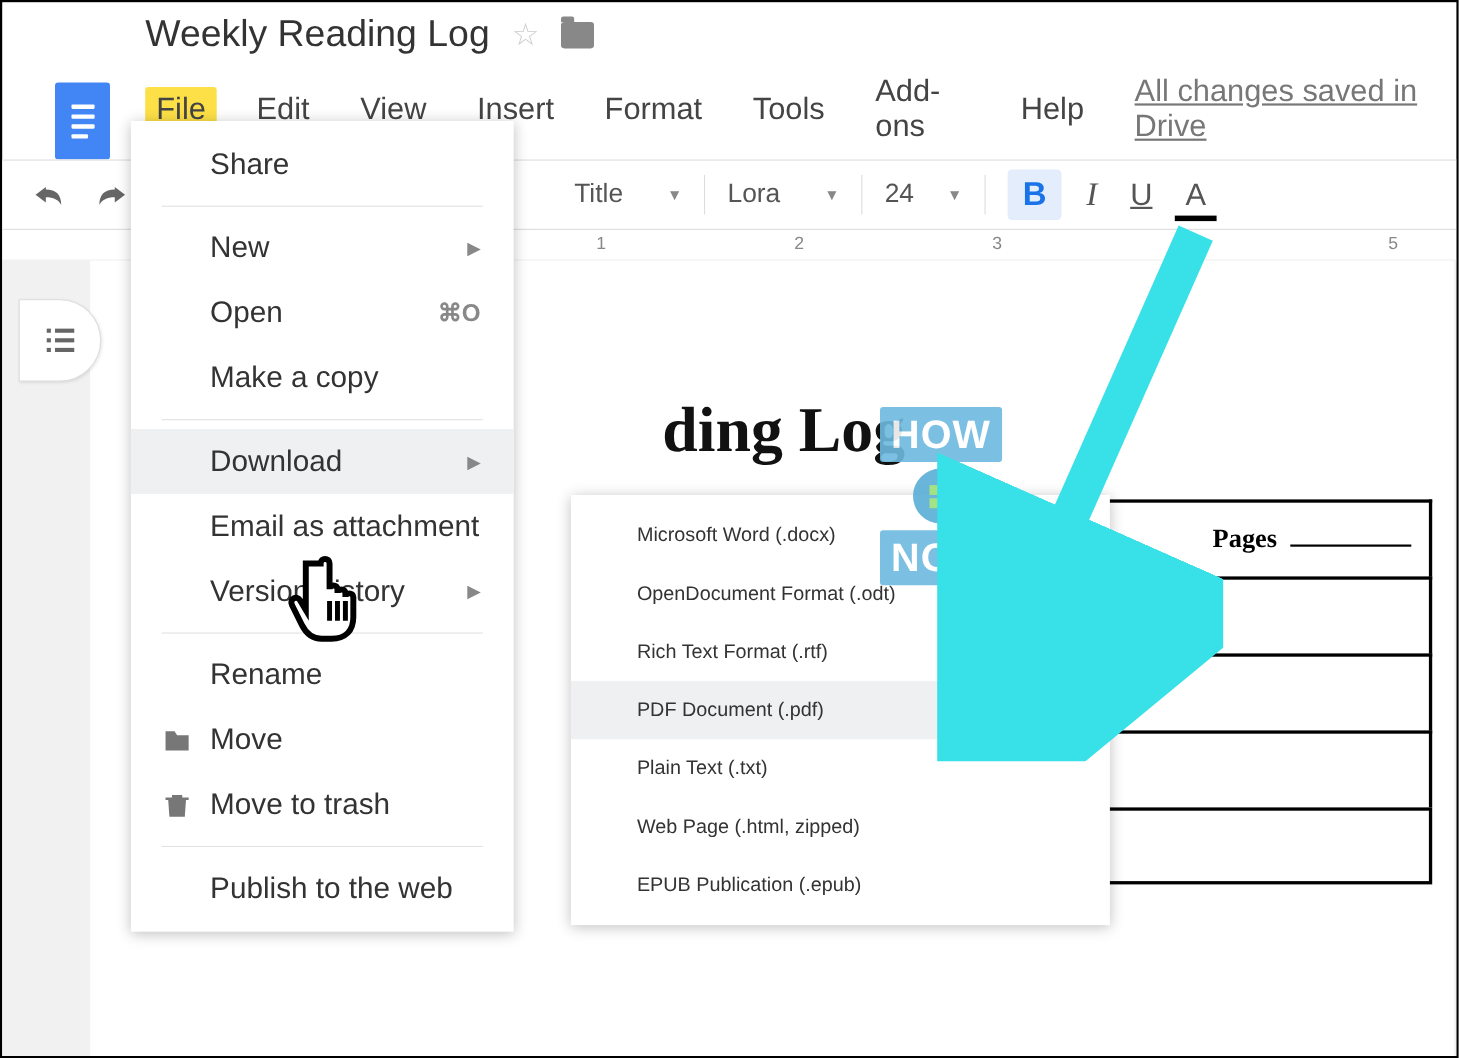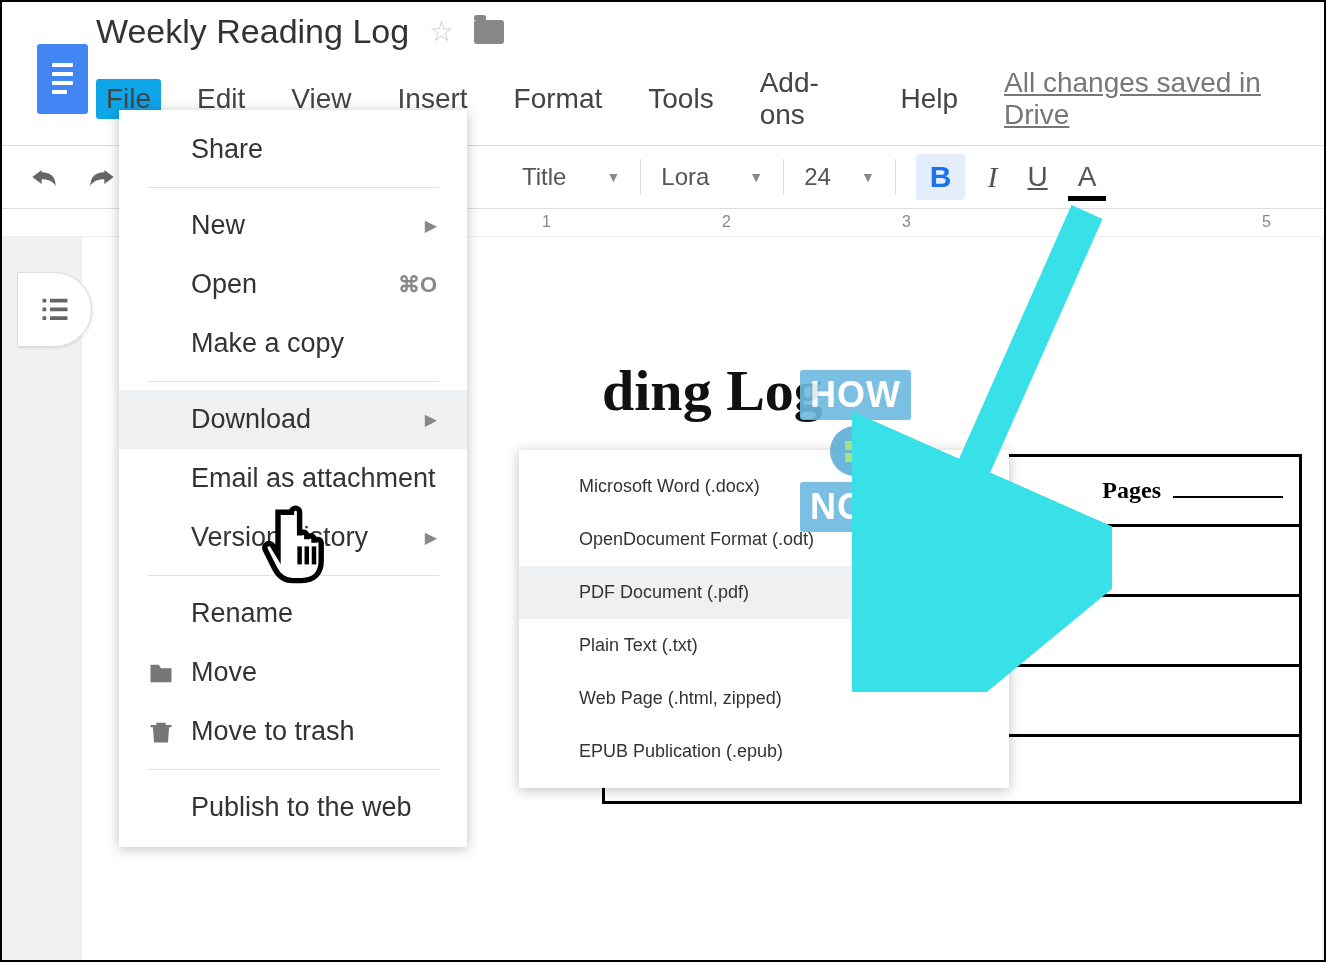--- a/index.html
+++ b/index.html
@@ -1,33 +1,33 @@
 <!DOCTYPE html>
 <html><head>
 <meta charset="utf-8">
 <style>
 * { margin: 0; padding: 0; box-sizing: border-box; }
 body { font-family: Arial, Helvetica, sans-serif; background: #fff; overflow: hidden; width: 1326px; height: 962px; position: relative; border: 2px solid #000; }
 .app { position: relative; width: 100%; height: 100%; }
 
 
-.title-row { display: flex; align-items: center; padding: 10px 20px 0 35px; gap: 8px; }
+.title-row { display: flex; align-items: flex-end; padding: 10px 20px 0 48px; gap: 32px; }
 .docs-logo { width: 52px; height: 70px; background: #4285f4; border-radius: 3px; position: relative; display:flex; flex-direction:column; justify-content:center; align-items:center; gap:5px; padding:14px 10px;}
 .docs-logo .line { height: 4px; background: #fff; width: 70%; border-radius:1px;}
 .docs-logo .line.short { width: 50%; align-self:flex-start; margin-left:15%;}
 .title-area { display: flex; flex-direction: column; gap: 6px; }
 .doc-title { font-size: 34px; color: #333; font-weight: 400; display:flex; align-items:center; gap:20px;}
 .star { font-size: 28px; color: #ccc; }
 .folder { width: 30px; height: 24px; background: #888; border-radius: 3px; position:relative;}
 .folder::before { content:''; position:absolute; top:-5px; left:0; width:12px; height:5px; background:#888; border-radius:2px 2px 0 0;}
 
 
 .menu-bar { display: flex; align-items: center; gap: 26px; font-size: 28px; color: #444; padding: 6px 0 10px 0; }
 .menu-item { cursor: pointer; padding: 4px 10px; border-radius: 3px; }
-.menu-item.active { background: #0ea5e9; }
+.menu-item.active { background: #fde047; }
 .save-status { color: #777; text-decoration: underline; font-size: 28px; margin-left: 10px; }
 
 
 .toolbar { display: flex; align-items: center; height: 64px; border-top: 1px solid #ddd; border-bottom: 1px solid #ddd; padding: 0 20px; gap: 14px; font-size: 24px; color: #555; background:#fff; position:relative; z-index:1;}
 .tb-btn { padding: 4px 8px; cursor: pointer; display:flex; align-items:center; gap:6px;}
 .tb-sep { width:1px; height:36px; background:#ddd; margin:0 6px;}
 .dropdown { display:flex; align-items:center; gap:40px; border:none; }
 .caret { font-size:14px; color:#888;}
 .bold-active { background:#e3edfb; color:#1a73e8; font-weight:bold; padding:6px 14px; border-radius:4px; font-size:30px;}
 .italic { font-style:italic; font-family:'Times New Roman',serif; font-size:30px;}
@@ -218,20 +218,21 @@
           </svg></span>
       <span>Move to trash</span>
     </div>
     <div class="fm-divider"></div>
     <div class="fm-item">Publish to the web</div>
   </div>
 
   <div class="sub-menu">
     <div class="sub-item">Microsoft Word (.docx)</div>
     <div class="sub-item">OpenDocument Format (.odt)</div>
+    <div class="sub-item">Rich Text Format (.rtf)</div>
     <div class="sub-item hover">PDF Document (.pdf)</div>
     <div class="sub-item">Plain Text (.txt)</div>
     <div class="sub-item">Web Page (.html, zipped)</div>
     <div class="sub-item">EPUB Publication (.epub)</div>
   </div>
 
   <div class="watermark">
     <div class="wbox">HOW</div>
     <div class="wlogo">
         <div class="sq">

